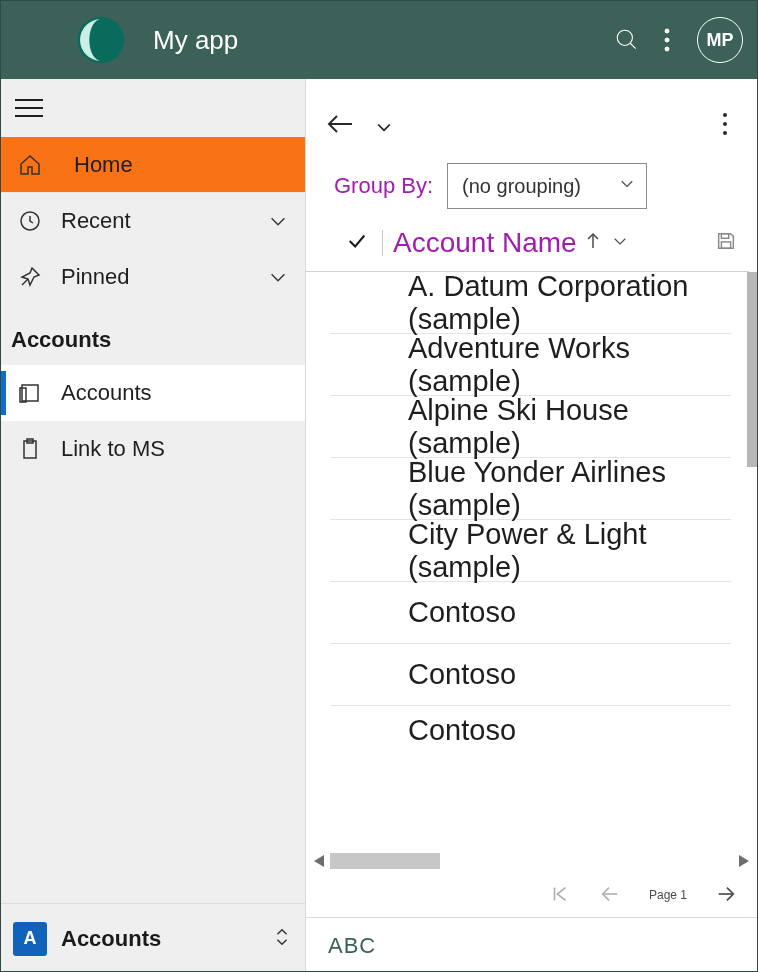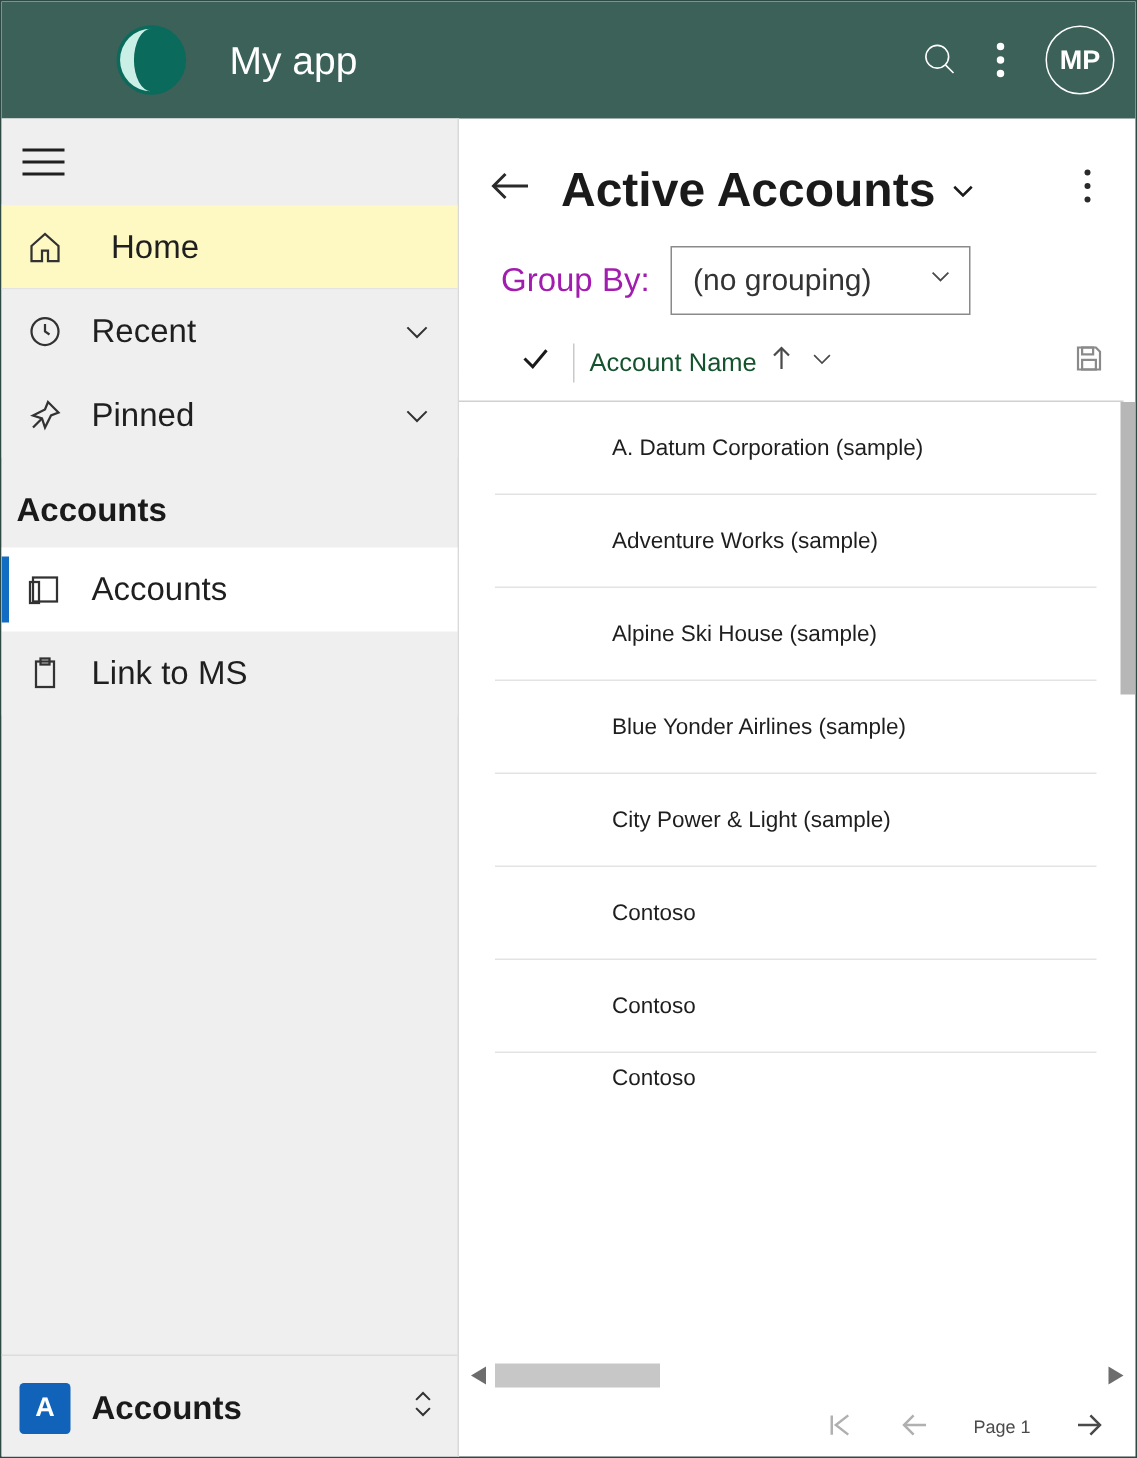--- a/index.html
+++ b/index.html
@@ -38,21 +38,21 @@
     display:flex; flex-direction:column; position:relative;
   }
   .hamburger-row { height:58px; display:flex; align-items:center; padding-left:14px; border-bottom:1px solid #efefef; }
   .hamburger { width:34px; height:34px; display:flex; flex-direction:column; justify-content:center; gap:6px; cursor:pointer;}
   .hamburger span { height:2px; background:#1f1f1f; width:28px; }
 
   .nav-item {
     display:flex; align-items:center; height:56px; padding:0 16px; font-size:22px;
     color:#1f1f1f; cursor:pointer; gap:18px; background:#efefef;
   }
-  .nav-item.selected-home { background:#fef9c3; border-bottom:1px solid #e3e3e3;gap:31px;}
+  .nav-item.selected-home { background:#f97316; border-bottom:1px solid #e3e3e3;gap:31px;}
   .nav-item .nav-icon { width:26px; height:26px; display:flex; align-items:center; justify-content:center; }
   .nav-item .nav-icon svg { stroke:#323232; fill:none; stroke-width:1.5;}
   .nav-chevron { margin-left:auto; width:22px; height:22px;}
   .nav-chevron svg { stroke:#323232; fill:none; stroke-width:1.5;}
 
   .section-title { font-size:22px; font-weight:600; padding:22px 10px 12px 10px; color:#1a1a1a;}
   .nav-item.accounts-active {
     background:#fff; position:relative;
   }
   .nav-item.accounts-active::before{
@@ -89,32 +89,32 @@
   }
   .groupby-select .sel-chev{ position:absolute; right:10px; top:50%; transform:translateY(-50%);}
   .groupby-select .sel-chev svg{stroke:#4a4a4a;fill:none;stroke-width:1.6;}
 
   .col-header-row{
     display:flex; align-items:center; padding:4px 12px 12px 40px; border-bottom:1.5px solid #d0d0d0;
     margin:0 8px 0 0;
   }
   .check-icon svg{stroke:#1a1a1a; fill:none; stroke-width:2.2;}
   .col-divider{ width:1px; height:26px; background:#c9c9c9; margin:0 10px 0 14px;}
-  .col-name{ font-size:17px; color:#14532d;}
+  .col-name{ font-size:28px; color:#a21caf;}
   .sort-arrow{ margin-left:8px;}
   .sort-arrow svg{stroke:#4a4a4a;fill:none;stroke-width:1.5;}
   .col-chev{ margin-left:10px;}
   .col-chev svg{stroke:#4a4a4a;fill:none;stroke-width:1.5;}
   .col-spacer{flex:1;}
   .save-icon svg{stroke:#8a8a8a;fill:none;stroke-width:1.6;}
 
   .list-wrap{ flex:1; overflow:hidden; position:relative; }
   .list{ position:absolute; top:0; left:0; right:18px; bottom:0; overflow:hidden;}
   .row{
-    height:62px; display:flex; align-items:center; padding-left:78px; font-size:15px; color:#1e1e1e;
+    height:62px; display:flex; align-items:center; padding-left:78px; font-size:29px; color:#1e1e1e;
     border-bottom:1px solid #e3e3e3; margin:0 8px 0 24px; cursor:pointer;
   }
   .row.last-partial{ height:42px; align-items:flex-start; padding-top:8px; overflow:hidden; border-bottom:none;}
 
   
   .v-scroll{ position:absolute; right:0; top:0; width:14px; bottom:0; }
   .v-thumb{ position:absolute; right:0; top:0; width:10px; height:195px; background:#b7b7b7;}
 
   
   .h-scroll{
@@ -255,21 +255,20 @@
   <div class="main">
 
     <div class="main-header">
       <div class="back-arrow">
         <svg width="28" height="24" viewBox="0 0 28 24">
             <line x1="26" y1="12" x2="3" y2="12"></line>
             <polyline points="11 4 3 12 11 20"></polyline>
           </svg>
       </div>
       <div class="view-title">
-        <span>Active Accounts</span>
         <span class="chev">
           <svg width="20" height="20" viewBox="0 0 24 24">
               <polyline points="5 9 12 16 19 9"></polyline>
             </svg>
         </span>
       </div>
       <div class="header-spacer"></div>
       <div class="header-more">
         <svg width="8" height="26" viewBox="0 0 8 26">
             <circle cx="4" cy="4" r="2"></circle>
@@ -359,15 +358,18 @@
       </span>
       <span>Page 1</span>
       <span class="pbtn">
         <svg width="22" height="22" viewBox="0 0 24 24">
             <line x1="4" y1="12" x2="19" y2="12"></line>
             <polyline points="13 5 20 12 13 19"></polyline>
           </svg>
       </span>
     </div>
 
+    <div class="abc-row">
+      <span>ABC</span>
+    </div>
 
   </div>
 </div>
 
 </body></html>

